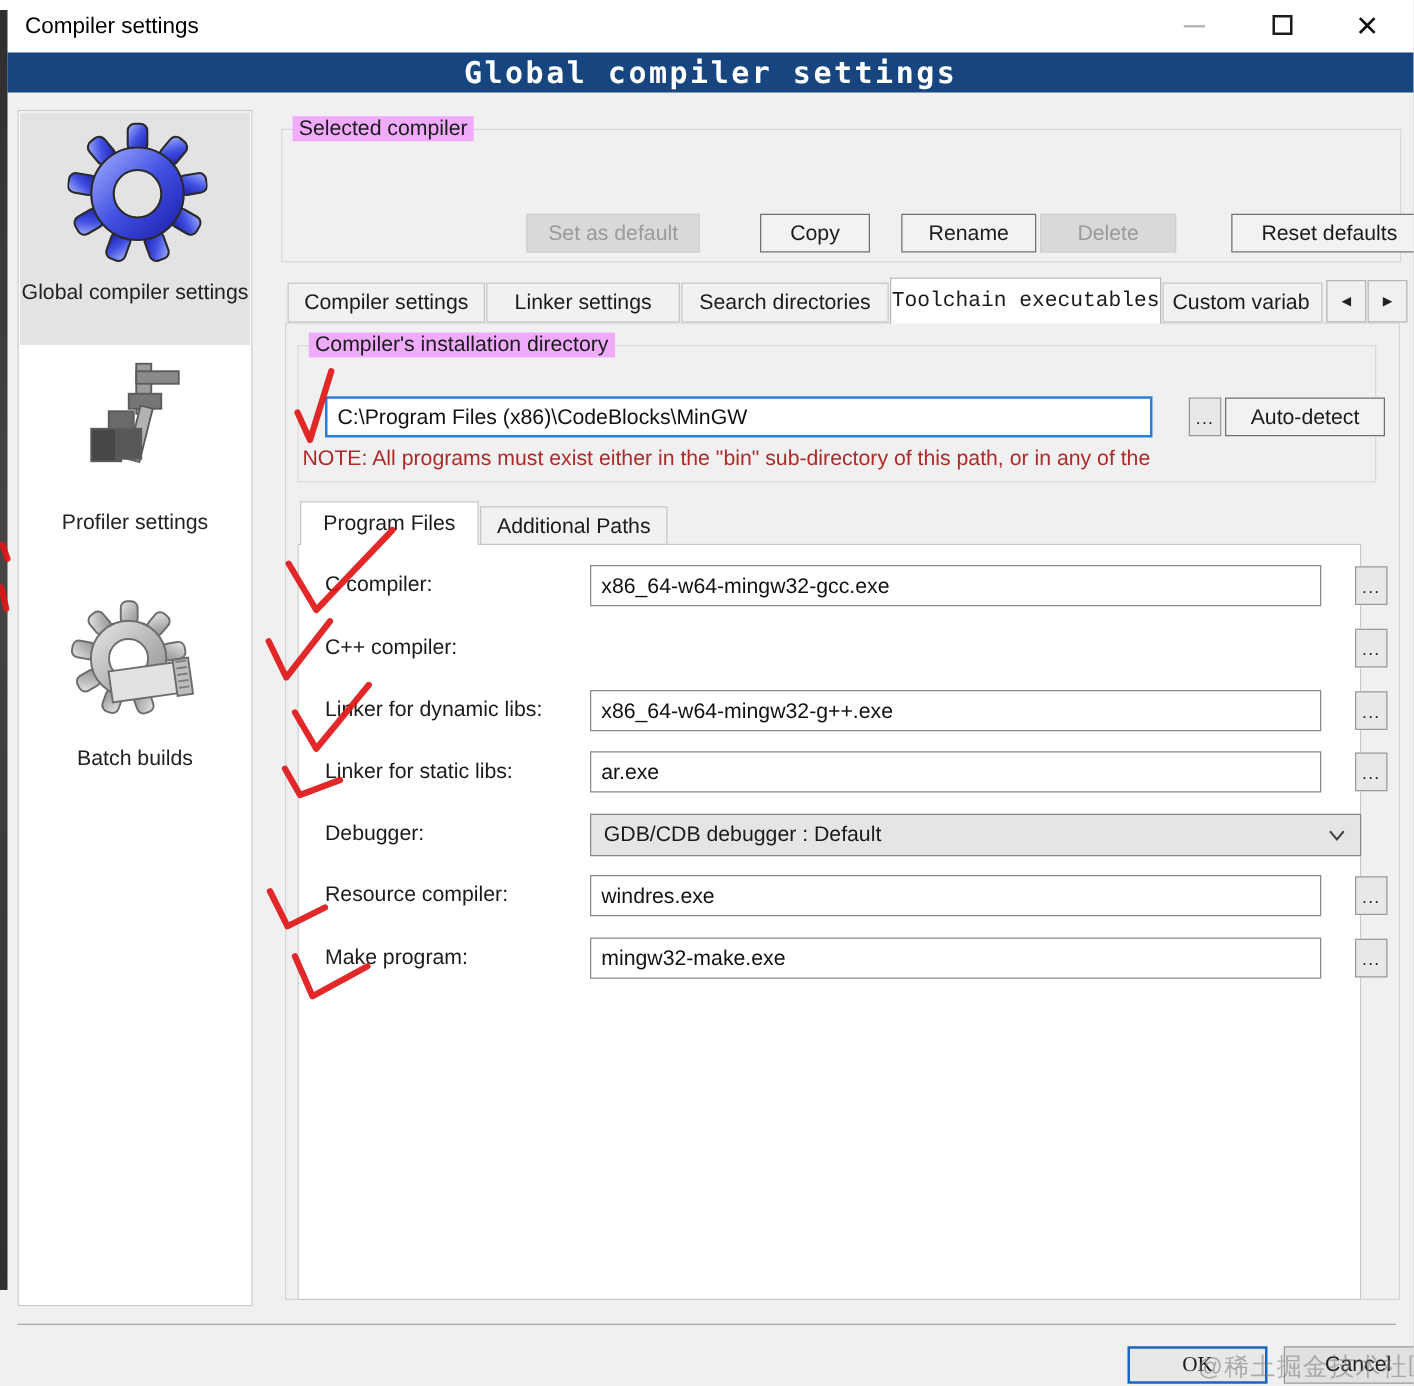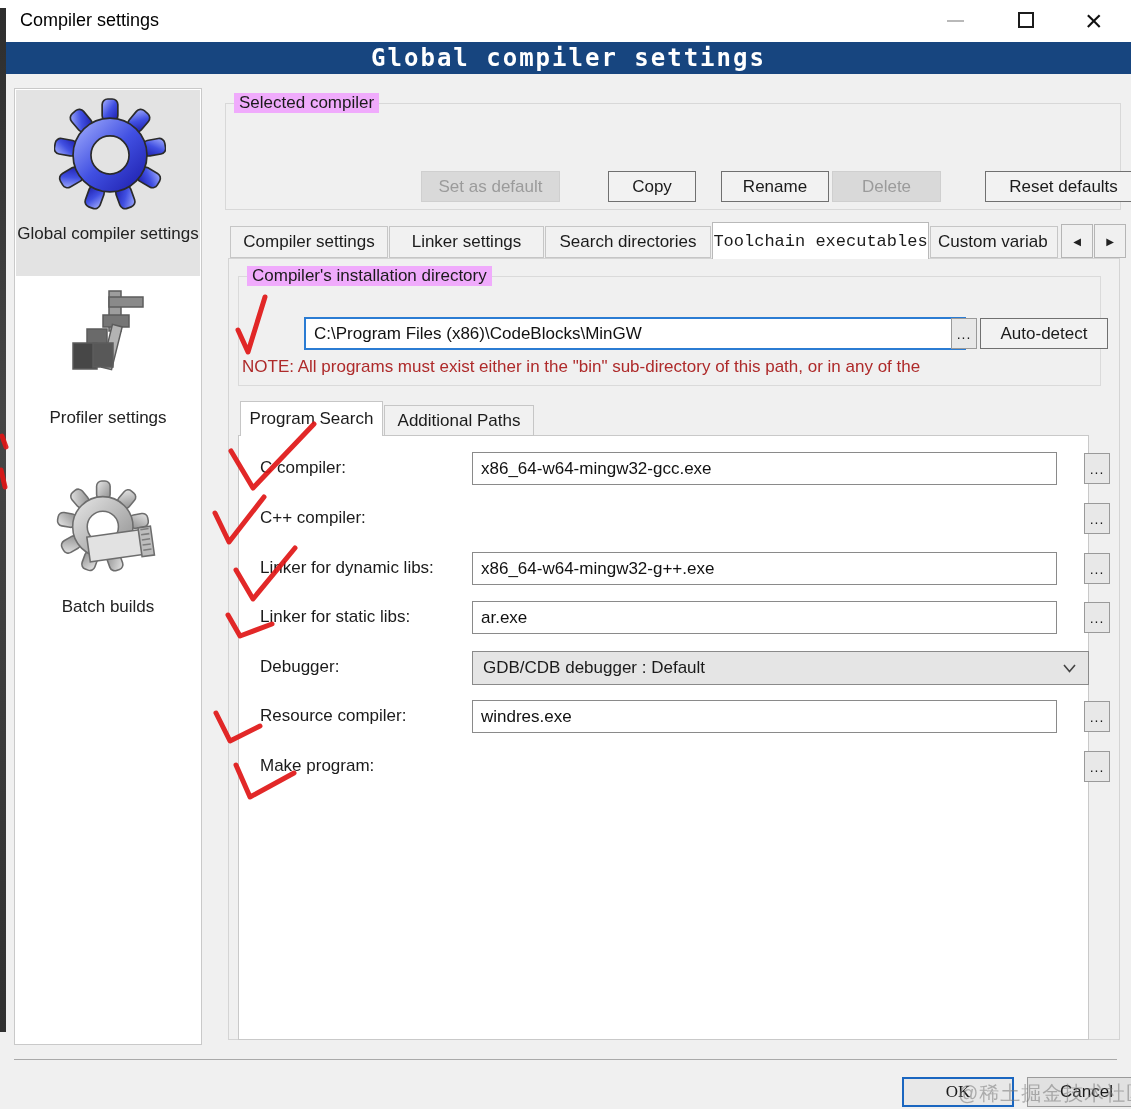--- a/index.html
+++ b/index.html
@@ -37,21 +37,21 @@
   .tab{position:absolute;top:226px;height:32px;background:#f1f1f1;border:1px solid #c6c6c6;box-sizing:border-box;
        font-size:17px;display:flex;align-items:center;justify-content:center;z-index:2;white-space:nowrap;overflow:hidden;}
   .tab.active{top:222px;height:37px;background:#ffffff;border:1px solid #b9b9b9;border-bottom:none;z-index:4;}
   .tab-arrow{position:absolute;top:224px;width:32px;height:34px;background:#f0f0f0;border:1px solid #b5b5b5;box-sizing:border-box;
        font-size:10px;display:flex;align-items:center;justify-content:center;z-index:2;color:#222;}
   
   .panel{position:absolute;left:228px;top:258px;width:892px;height:782px;background:#f0f0f0;border:1px solid #d4d4d4;box-sizing:border-box;z-index:1;}
   
   .input{position:absolute;background:#fff;border:1px solid #8a8a8a;box-sizing:border-box;
          font-family:"Liberation Sans",sans-serif;font-size:17px;padding:0 8px;color:#111;height:33px;outline:none;}
-  .input.focus{border:2px solid #2b7cd3;margin-left:44px;}
+  .input.focus{border:2px solid #2b7cd3;}
   .note{position:absolute;font-size:17px;color:#ae2a2a;white-space:nowrap;}
   
   .subtab{position:absolute;background:#f1f1f1;border:1px solid #c6c6c6;box-sizing:border-box;font-size:17px;
           display:flex;align-items:center;justify-content:center;z-index:3;}
   .subtab.active{background:#ffffff;border-bottom:none;z-index:5;}
   .page{position:absolute;left:9px;top:176px;width:851px;height:605px;background:#ffffff;border:1px solid #c9c9c9;box-sizing:border-box;z-index:2;}
   .lbl{position:absolute;font-size:17px;color:#1b1b1b;white-space:nowrap;}
   
   .sep{position:absolute;left:14px;top:1059px;width:1103px;height:1px;background:#a9a9a9;}
   .watermark{position:absolute;left:958px;top:1080px;font-size:20px;color:rgba(120,120,120,0.55);
@@ -172,21 +172,21 @@
   <div class="panel">
 
     <div class="groupbox" style="left:9px;top:17px;width:863px;height:110px;border-color:#dadada;">
       <div class="gb-label">Compiler's installation directory</div>
       <input class="input focus" style="left: 21px; top: 40px; width: 662px;" value="C:\Program Files (x86)\CodeBlocks\MinGW">
       <div class="btn dots" style="left:688px;top:41px;width:26px;height:31px;">...</div>
       <div class="btn" style="left:717px;top:41px;width:128px;height:31px;">Auto-detect</div>
       <div class="note" style="left:3px;top:80px;">NOTE: All programs must exist either in the "bin" sub-directory of this path, or in any of the</div>
     </div>
 
-    <div class="subtab active" style="left:11px;top:142px;width:143px;height:35px;">Program Search</div>
+    <div class="subtab active" style="left:11px;top:142px;width:143px;height:35px;">Program Files</div>
     <div class="subtab" style="left:155px;top:146px;width:150px;height:31px;">Additional Paths</div>
 
     <div class="page">
 
       <div class="lbl" style="left:21px;top:22px;">C compiler:</div>
       <input class="input" style="left: 233px; top: 16px; width: 585px;" value="x86_64-w64-mingw32-gcc.exe">
       <div class="btn dots" style="left:821px;top:17px;width:26px;height:31px;">...</div>
 
       <div class="lbl" style="left:21px;top:72px;">C++ compiler:</div>
       <div class="btn dots" style="left:821px;top:67px;width:26px;height:31px;">...</div>
@@ -205,20 +205,21 @@
         <svg class="chev" width="13" height="9" viewBox="0 0 13 9">
           <polyline points="1,1 6.5,7.5 12,1" fill="none" stroke="#444" stroke-width="1.6"></polyline>
         </svg>
       </div>
 
       <div class="lbl" style="left:21px;top:270px;">Resource compiler:</div>
       <input class="input" style="left: 233px; top: 264px; width: 585px;" value="windres.exe">
       <div class="btn dots" style="left:821px;top:265px;width:26px;height:31px;">...</div>
 
       <div class="lbl" style="left:21px;top:320px;">Make program:</div>
+      <input class="input" style="left: 233px; top: 314px; width: 585px;" value="mingw32-make.exe">
       <div class="btn dots" style="left:821px;top:315px;width:26px;height:31px;">...</div>
     </div>
   </div>
 
   <div class="sep"></div>
   <div class="btn" style="left:878px;top:1077px;width:112px;height:30px;border:2px solid #1a66c0;background:#e8e8e8;z-index:10;font-family:Liberation Serif, serif;">OK</div>
   <div class="btn" style="left:1003px;top:1077px;width:119px;height:30px;border:1px solid #9a9a9a;background:#e1e1e1;z-index:9;">Cancel</div>
   <div class="watermark">@稀土掘金技术社区</div>
 
   <svg class="annot" width="1131" height="1109" viewBox="0 0 1131 1109">

